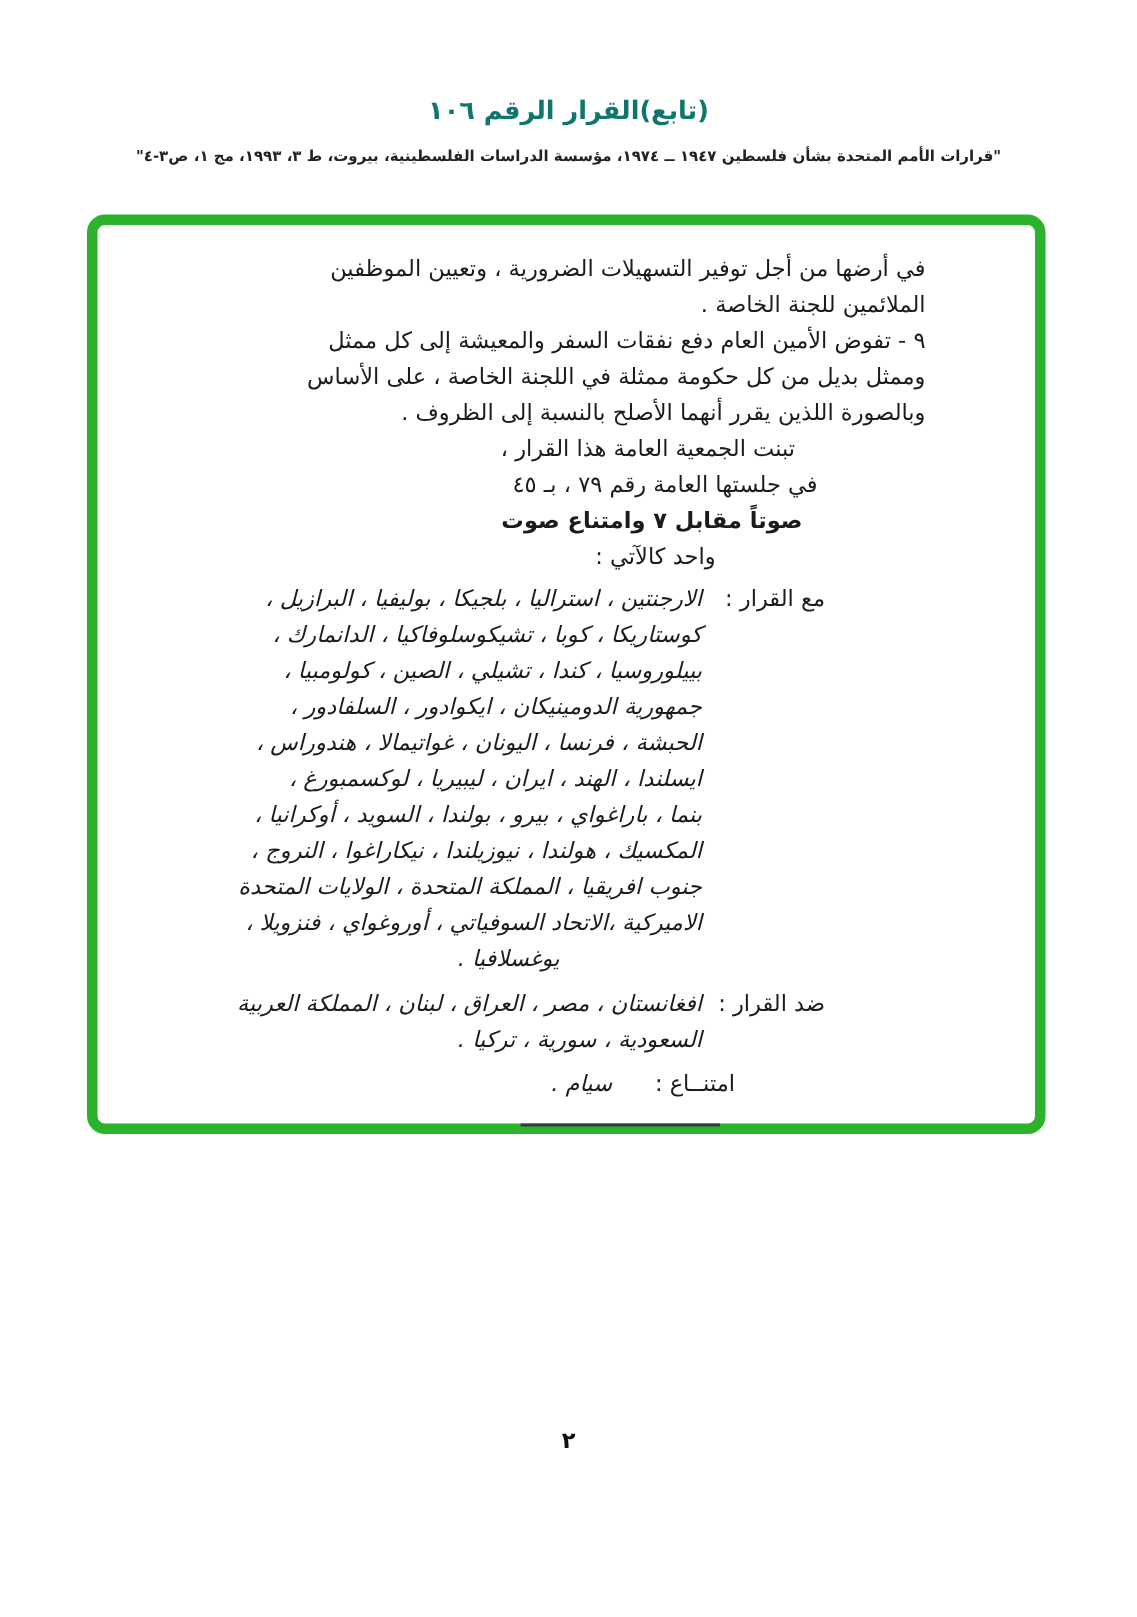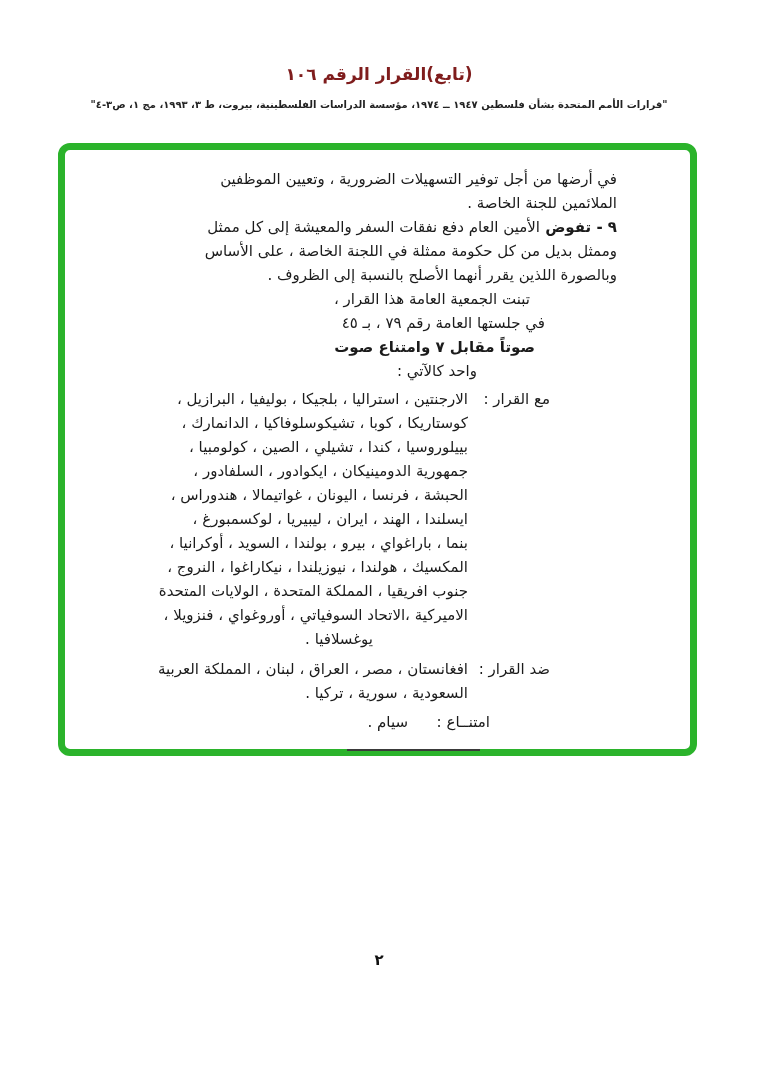--- a/index.html
+++ b/index.html
@@ -8,51 +8,51 @@
     width: 758px; height: 1078px;
     position: relative;
     font-family: "DejaVu Sans", "Liberation Sans", sans-serif;
     color: #1c1c1c;
     direction: rtl;
   }
   .page { position: absolute; inset: 0; background: #ffffff; }
 
   .doc-title {
     position: absolute; top: 64px; left: 0; width: 100%;
-    text-align: center; font-size: 17px; font-weight: bold; color: #7f1d1d;
+    text-align: center; font-size: 17px; font-weight: bold; color: #0f766e;
   }
   .doc-source {
     position: absolute; top: 99px; left: 0; width: 100%;
     text-align: center; font-size: 10px; font-weight: bold; color: #222;
     letter-spacing: 0.1px;
   }
 
   .frame {
     position: absolute; left: 58px; top: 143px;
     width: 639px; height: 613px;
     border: 7px solid #2bb32b; border-radius: 12px;
     background: #ffffff;
   }
   .content {
     padding: 17px 73px 0 58px;
     font-size: 15px; line-height: 24px;
     text-align: right; color: #1b1b1b;
   }
   .line { white-space: nowrap; }
-  .bold { font-weight: bold; }
+  .bold { font-weight: normal; }
 
   .adoption .a0 { margin-right: 87px; }
   .adoption .a1 { margin-right: 72px; }
   .adoption .a2 { margin-right: 82px; font-weight: bold; }
   .adoption .a3 { margin-right: 140px; }
 
   .vote { display: flex; margin-right: 67px; margin-top: 4px; }
   .vote-label { flex: 0 0 82px; white-space: nowrap; }
   .vote-lines { flex: 1 1 auto; }
-  .vote-lines .line { text-align: right; }
+  .vote-lines .line { text-align: right; font-style: italic; }
   .vote-lines .deep-indent { margin-right: 95px; }
   .vote.against { margin-top: 6px; }
   .vote.abstain { margin-right: 127px; margin-top: 5px; }
 
   .separator {
     margin-top: 15px; margin-right: 137px;
     width: 133px; height: 0;
     border-top: 2px solid #3a3a3a;
   }
 

